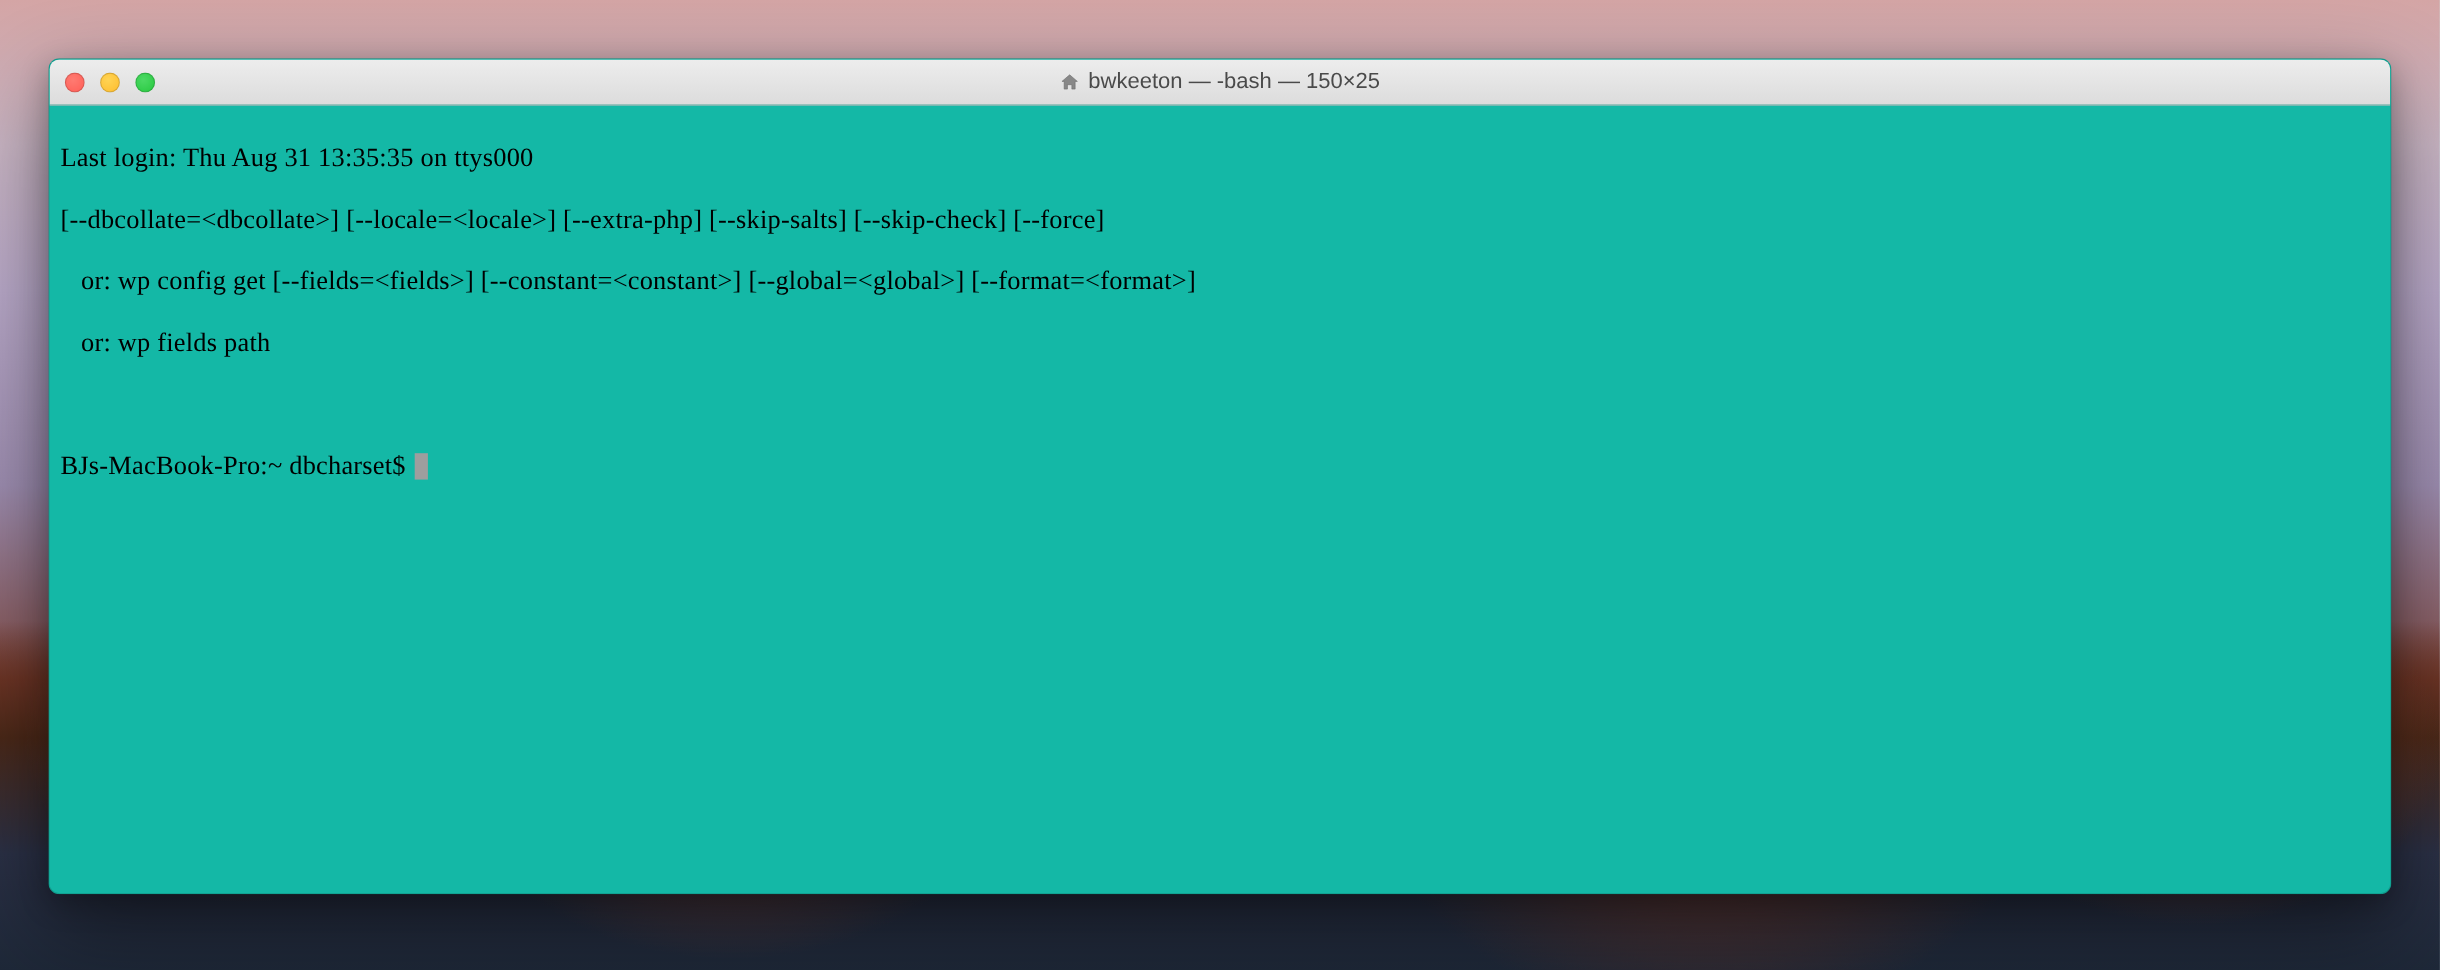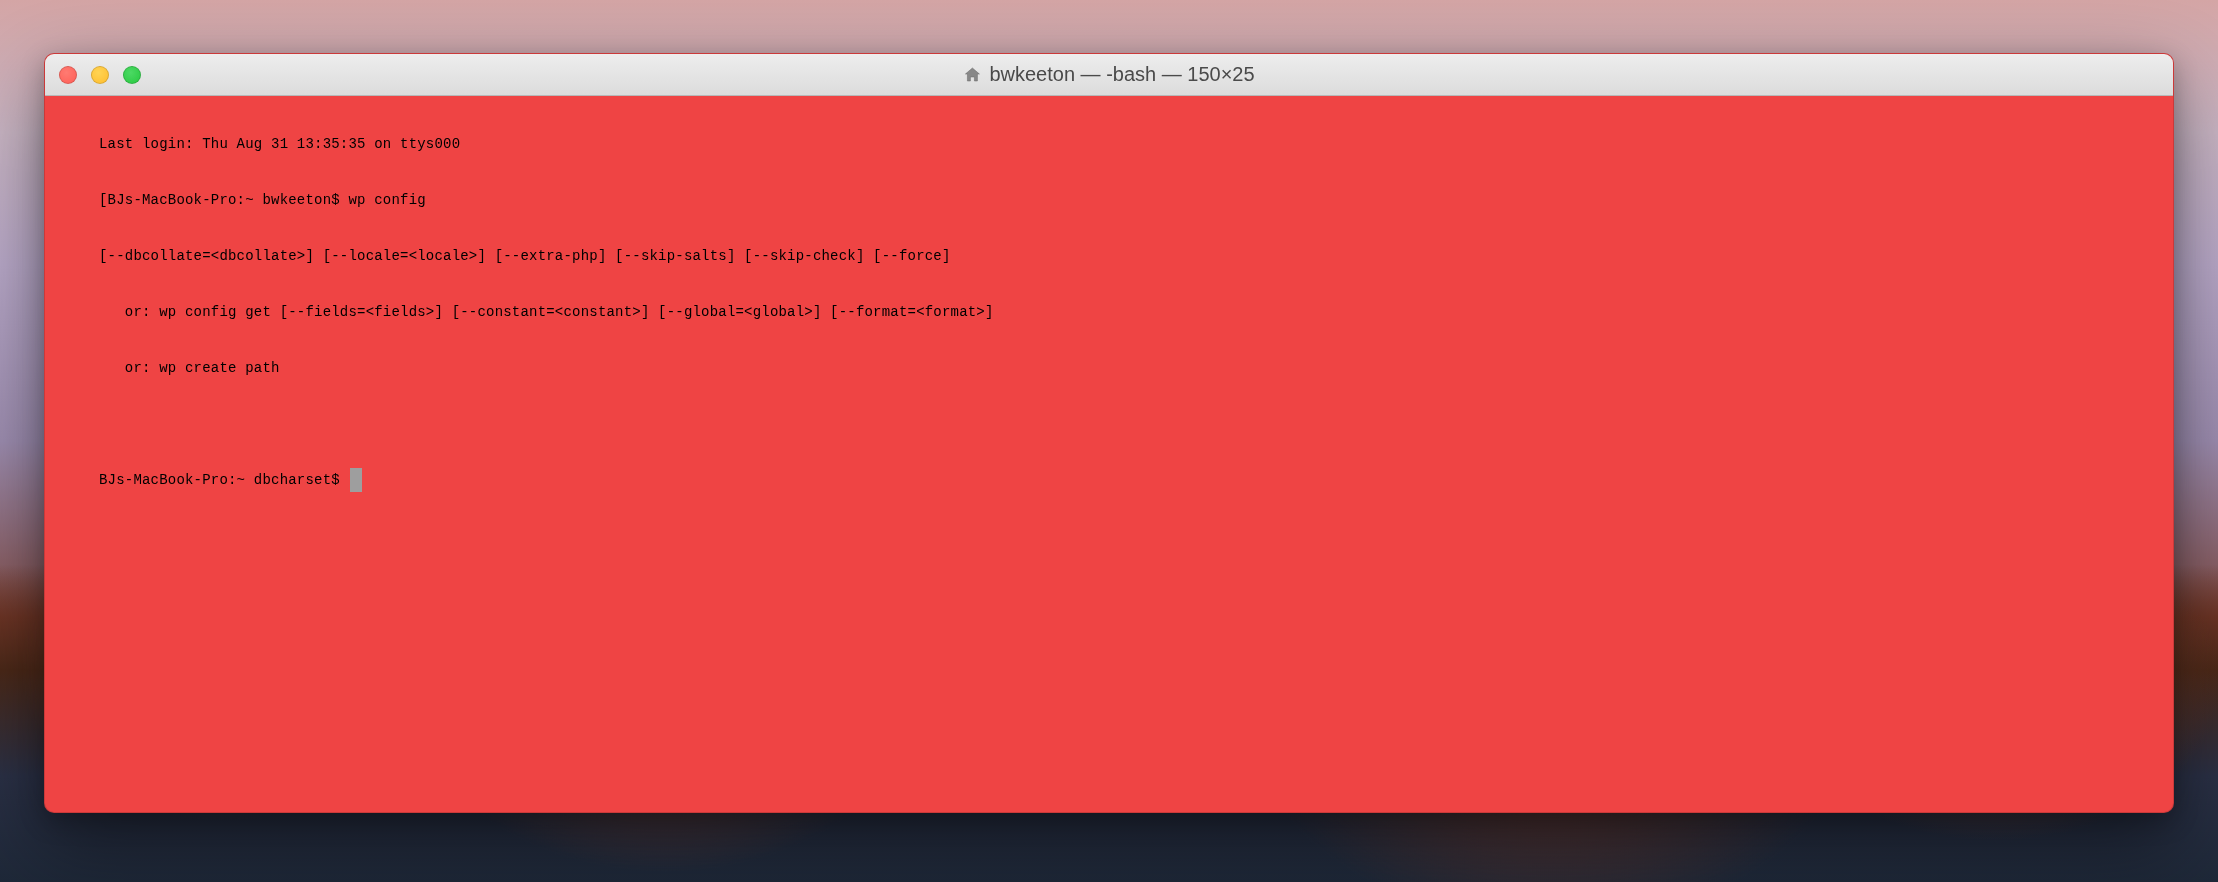--- a/index.html
+++ b/index.html
@@ -47,21 +47,21 @@
         radial-gradient(ellipse 600px 400px at 70% 70%, #6b3425 0%, transparent 50%),
         radial-gradient(ellipse 450px 320px at 90% 62%, #8b4530 0%, transparent 50%);
     }
     
     .terminal-window {
       position: absolute;
       top: 53px;
       left: 44px;
       width: 2130px;
       height: 760px;
-      background: #ef4444;
+      background: #14b8a6;
       border-radius: 10px;
       box-shadow: 0 30px 80px rgba(0,0,0,0.45), 0 8px 25px rgba(0,0,0,0.25);
       overflow: hidden;
       border: 1px solid rgba(0,0,0,0.15);
     }
     
     .titlebar {
       height: 42px;
       background: linear-gradient(180deg, #ededed 0%, #dcdcdc 100%);
       border-bottom: 1px solid #b8b8b8;
@@ -114,27 +114,26 @@
     }
     
     .window-title {
       color: #4a4a4a;
       font-size: 20px;
       font-weight: 400;
     }
     
     .terminal-content {
       padding: 6px 10px;
-      font-family: Liberation Mono, monospace;
-      font-size: 14px;
+      font-family: Liberation Serif, serif;
+      font-size: 24px;
       line-height: 28px;
       color: #000000;
       white-space: pre;
       letter-spacing: 0.2px;
-      margin-left: 44px;
     }
     
     .terminal-line {
       display: block;
       min-height: 28px;
     }
     
     .prompt-line {
       display: flex;
       align-items: center;
@@ -166,20 +165,19 @@
         <svg width="18" height="18" viewBox="0 0 18 18">
           <path d="M 9 2 L 2 8 L 4 8 L 4 15 L 7 15 L 7 11 L 11 11 L 11 15 L 14 15 L 14 8 L 16 8 Z" fill="#888888" stroke="#666666" stroke-width="0.5"></path>
         </svg>
       </span>
       <span class="window-title">bwkeeton — -bash — 150×25</span>
     </div>
   </div>
 
   <div class="terminal-content">
 <span class="terminal-line">Last login: Thu Aug 31 13:35:35 on ttys000</span>
-<span class="terminal-line">[BJs-MacBook-Pro:~ bwkeeton$ wp config</span>
 <span class="terminal-line">[--dbcollate=&lt;dbcollate&gt;] [--locale=&lt;locale&gt;] [--extra-php] [--skip-salts] [--skip-check] [--force]</span>
 <span class="terminal-line">   or: wp config get [--fields=&lt;fields&gt;] [--constant=&lt;constant&gt;] [--global=&lt;global&gt;] [--format=&lt;format&gt;]</span>
-<span class="terminal-line">   or: wp create path</span>
+<span class="terminal-line">   or: wp fields path</span>
 <span class="terminal-line"></span>
 <span class="terminal-line prompt-line"><span>BJs-MacBook-Pro:~ dbcharset$ </span><span class="cursor"></span></span>
   </div>
 </div>
 
 </body></html>

